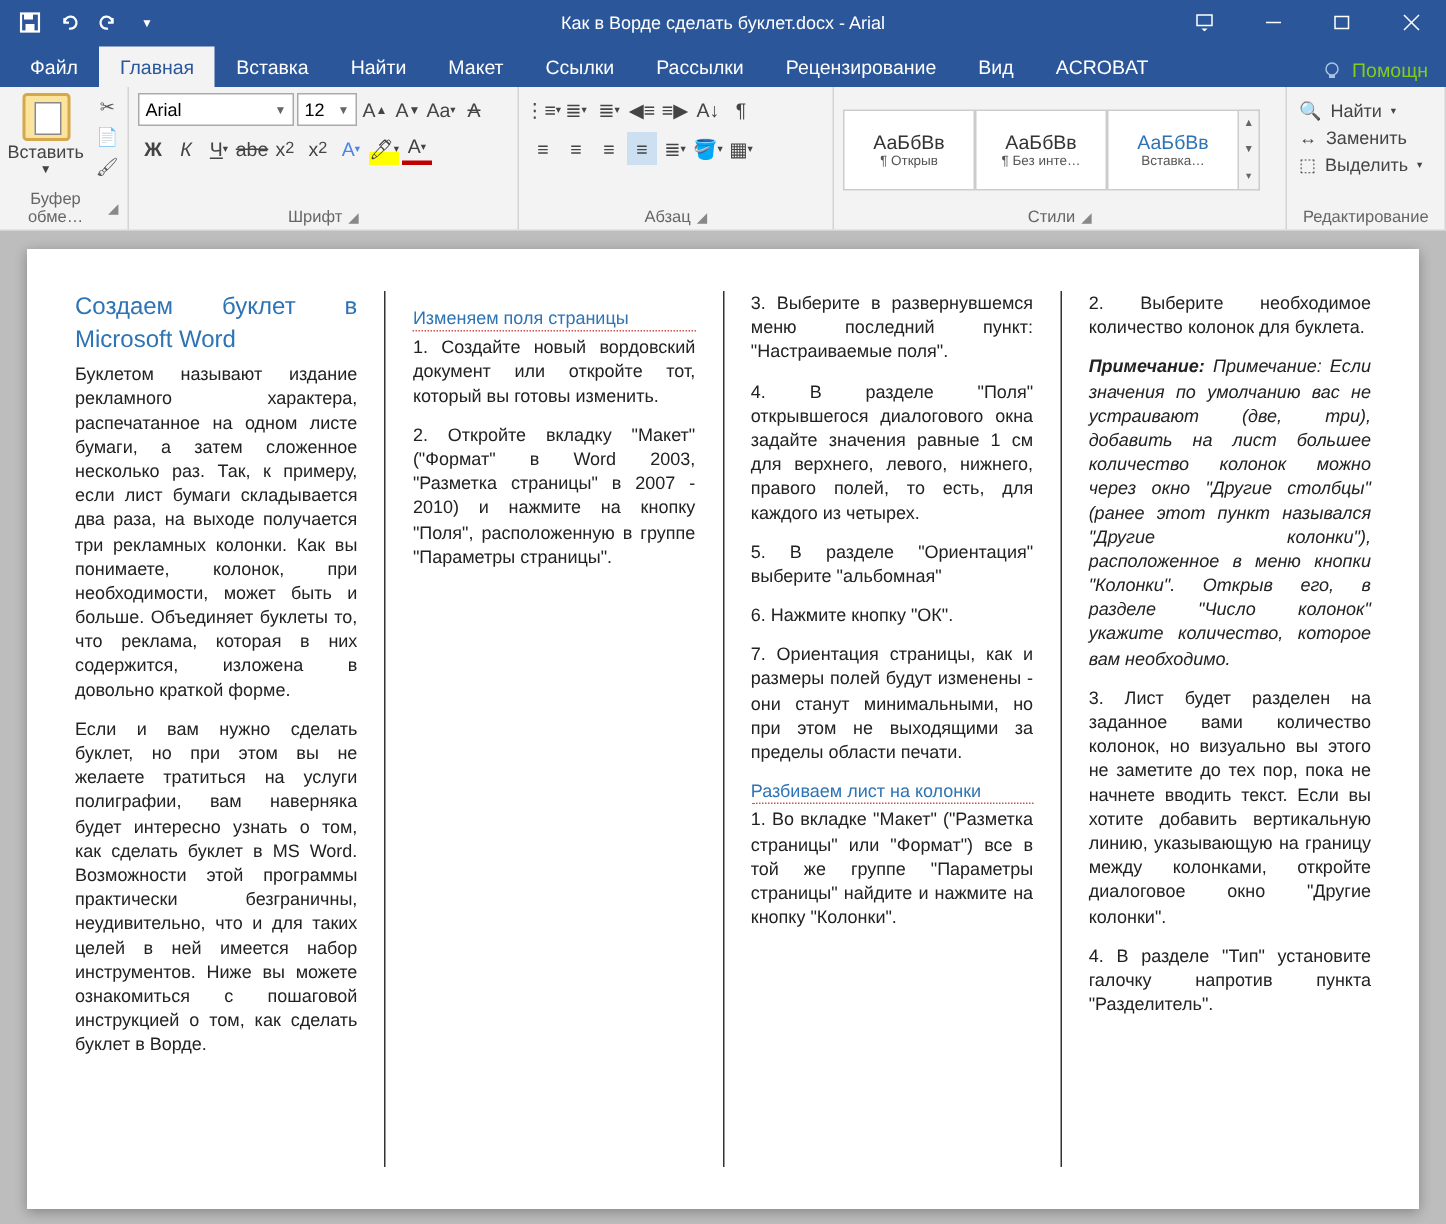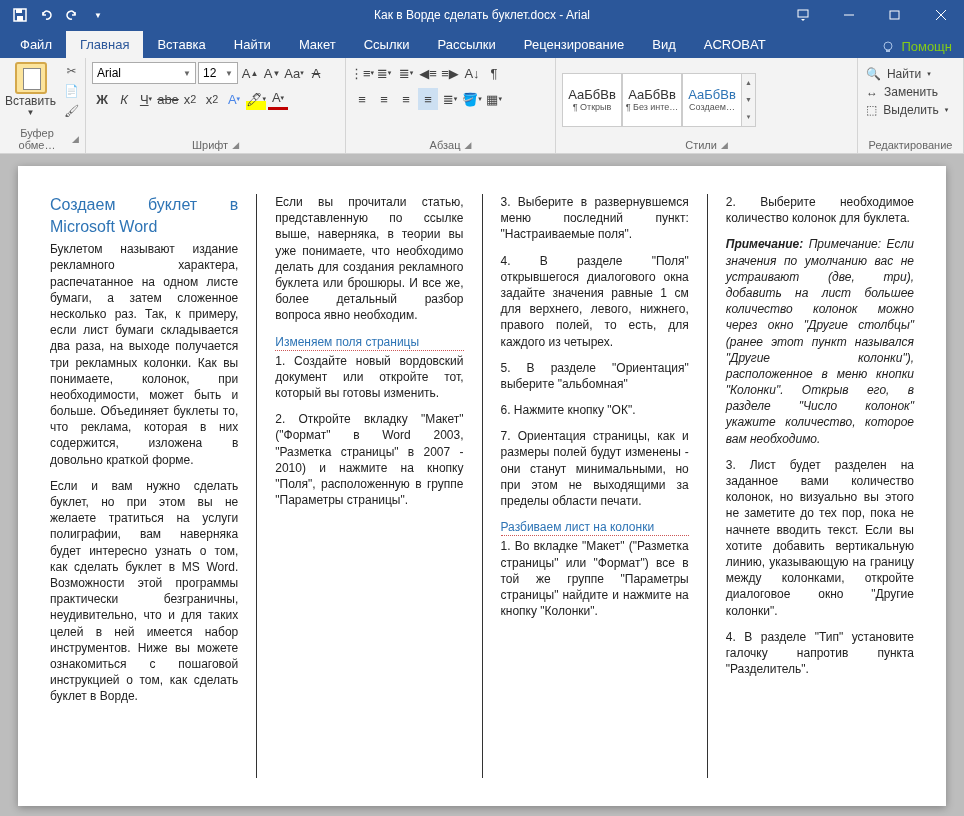--- a/index.html
+++ b/index.html
@@ -31,21 +31,21 @@
 .row{display:flex;gap:2px;align-items:center}
 .combo{height:22px;border:1px solid #ababab;background:#fff;font-size:12px;display:flex;align-items:center;padding:0 4px;cursor:pointer}
 .combo .dd{margin-left:auto;font-size:8px;color:#666}
 .fname{width:104px}
 .fsize{width:40px}
 .tb{width:20px;height:22px;display:flex;align-items:center;justify-content:center;font-size:13px;color:#444;cursor:pointer}
 .para{width:210px}
 .para .gc{flex-direction:column;align-items:flex-start;gap:4px}
 .styles{flex:1;min-width:220px}
 .styles .gc{gap:0}
-.style-box{width:60px;height:54px;border:1px solid #ccc;background:#fff;display:flex;flex-direction:column;align-items:center;justify-content:center;font-size:10px;cursor:pointer;overflow:hidden}
+.style-box{width:88px;height:54px;border:1px solid #ccc;background:#fff;display:flex;flex-direction:column;align-items:center;justify-content:center;font-size:10px;cursor:pointer;overflow:hidden}
 .style-box .prev{font-size:13px;color:#333}
 .style-box.h .prev{color:#2e74b5}
 .style-box .sname{font-size:9px;color:#555;white-space:nowrap;overflow:hidden;text-overflow:ellipsis;max-width:64px}
 .style-exp{width:14px;height:54px;display:flex;flex-direction:column;border:1px solid #ccc;border-left:none}
 .style-exp div{flex:1;display:flex;align-items:center;justify-content:center;font-size:7px;color:#666;cursor:pointer}
 .editing{width:106px}
 .editing .gc{flex-direction:column;align-items:flex-start;gap:2px;padding-top:4px}
 .ed-btn{font-size:12px;color:#444;display:flex;align-items:center;gap:6px;cursor:pointer;padding:1px 2px}
 .doc-area{height:662px;background:#bdbdbd;display:flex;justify-content:center;padding-top:12px;overflow:hidden}
 .page{width:928px;height:640px;background:#fff;box-shadow:0 2px 8px rgba(0,0,0,.3);padding:28px 32px;display:flex;gap:18px}
@@ -230,21 +230,21 @@
       <div class="style-box">
         <div class="prev">АаБбВв</div>
         <div class="sname">¶ Открыв</div>
       </div>
       <div class="style-box">
         <div class="prev">АаБбВв</div>
         <div class="sname">¶ Без инте…</div>
       </div>
       <div class="style-box h">
         <div class="prev">АаБбВв</div>
-        <div class="sname">Создаем…</div>
+        <div class="sname">Вставка…</div>
       </div>
       <div class="style-exp">
           <div>▲</div>
           <div>▼</div>
           <div>▾</div>
         </div>
     </div>
     <div class="gl">
         <span>Стили</span>
         <span class="dl">◢</span>
@@ -276,21 +276,20 @@
 
 <div class="doc-area">
   <div class="page">
     <div class="col">
       <h3>Создаем буклет в Microsoft Word</h3>
       <p>Буклетом называют издание рекламного характера, распечатанное на одном листе бумаги, а затем сложенное несколько раз. Так, к примеру, если лист бумаги складывается два раза, на выходе получается три рекламных колонки. Как вы понимаете, колонок, при необходимости, может быть и больше. Объединяет буклеты то, что реклама, которая в них содержится, изложена в довольно краткой форме.</p>
       <p>Если и вам нужно сделать буклет, но при этом вы не желаете тратиться на услуги полиграфии, вам наверняка будет интересно узнать о том, как сделать буклет в MS Word. Возможности этой программы практически безграничны, неудивительно, что и для таких целей в ней имеется набор инструментов. Ниже вы можете ознакомиться с пошаговой инструкцией о том, как сделать буклет в Ворде.</p>
     </div>
     <div class="sep"></div>
     <div class="col">
-      <p>Если вы прочитали статью, представленную по ссылке выше, наверняка, в теории вы уже понимаете, что необходимо делать для создания рекламного буклета или брошюры. И все же, более детальный разбор вопроса явно необходим.</p>
       <h4>Изменяем поля страницы</h4>
       <p>1. Создайте новый вордовский документ или откройте тот, который вы готовы изменить.</p>
       <p>2. Откройте вкладку "Макет" ("Формат" в Word 2003, "Разметка страницы" в 2007 - 2010) и нажмите на кнопку "Поля", расположенную в группе "Параметры страницы".</p>
     </div>
     <div class="sep"></div>
     <div class="col">
       <p>3. Выберите в развернувшемся меню последний пункт: "Настраиваемые поля".</p>
       <p>4. В разделе "Поля" открывшегося диалогового окна задайте значения равные 1 см для верхнего, левого, нижнего, правого полей, то есть, для каждого из четырех.</p>
       <p>5. В разделе "Ориентация" выберите "альбомная"</p>
       <p>6. Нажмите кнопку "ОК".</p>

